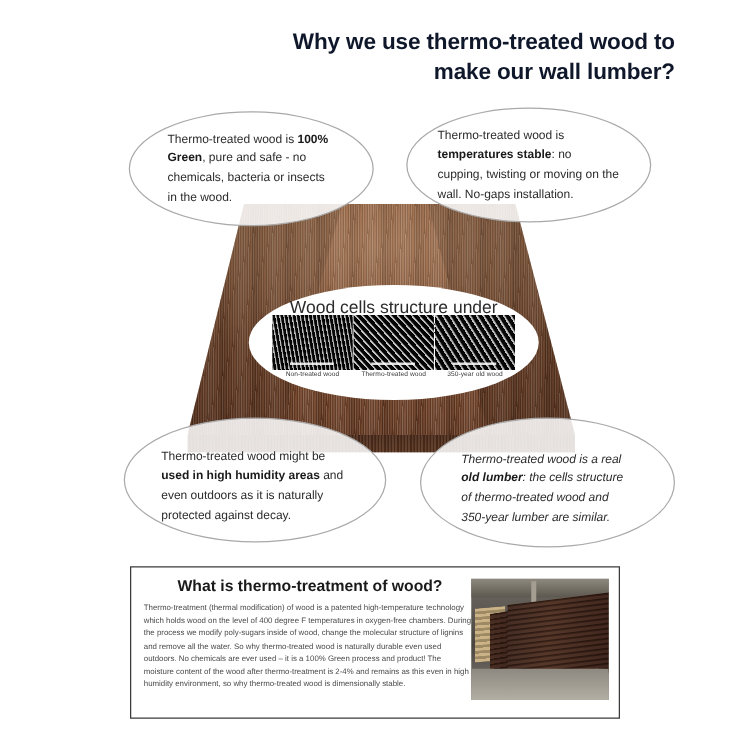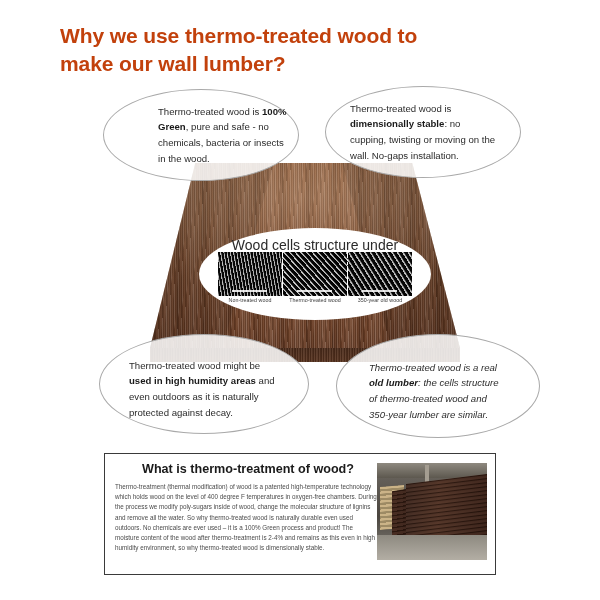--- a/index.html
+++ b/index.html
@@ -15,26 +15,26 @@
     font-family: "Liberation Sans", sans-serif;
     color: #262626;
   }
 
   
   #page-title {
     position: absolute;
     left: 60px;
     top: 22px;
     width: 480px;
-    text-align: left;
-    font-size: 21px;
+    text-align: right;
+    font-size: 18px;
     font-weight: bold;
     line-height: 1.32;
     letter-spacing: -0.1px;
-    color: #c2410c;
+    color: #0f172a;
   }
 
   
   #plank-wrap {
     position: absolute;
     left: 150px;
     top: 163px;
     width: 310px;
     height: 215px;
   }
@@ -116,21 +116,21 @@
   }
   .bubble .bubble-text {
     font-size: 9.6px;
     line-height: 1.62;
     color: #2b2b2b;
     text-align: left;
     padding: 0 6px;
   }
   .bubble .bubble-text b { font-weight: bold; color: #1a1a1a; }
 
-  #bubble-green   { left: 103px; top: 89px;  width: 196px; height: 92px; justify-content: flex-end; }
+  #bubble-green   { left: 103px; top: 89px;  width: 196px; height: 92px; }
   #bubble-green .bubble-text { width: 134px; }
 
   #bubble-stable  { left: 325px; top: 86px;  width: 196px; height: 92px; }
   #bubble-stable .bubble-text { width: 146px; }
 
   #bubble-humidity{ left: 99px;  top: 334px; width: 210px; height: 100px; }
   #bubble-humidity .bubble-text { width: 150px; margin-top: 10px; }
 
   #bubble-lumber  { left: 336px; top: 334px; width: 204px; height: 104px; }
   #bubble-lumber .bubble-text { width: 138px; margin-top: 10px; font-style: italic; }
@@ -351,21 +351,21 @@
 </div>
 
 <div class="bubble" id="bubble-green">
   <div class="bubble-text">
     <span>Thermo-treated wood is </span><b>100% Green</b><span>, pure and safe - no chemicals, bacteria or insects in the wood.</span>
   </div>
 </div>
 
 <div class="bubble" id="bubble-stable">
   <div class="bubble-text">
-    <span>Thermo-treated wood is </span><b>dimensionally stable</b><span>: no cupping, twisting or moving on the wall. No-gaps installation.</span>
+    <span>Thermo-treated wood is </span><b>temperatures stable</b><span>: no cupping, twisting or moving on the wall. No-gaps installation.</span>
   </div>
 </div>
 
 <div class="bubble" id="bubble-humidity">
   <div class="bubble-text">
     <span>Thermo-treated wood might be </span><b>used in high humidity areas</b><span> and even outdoors as it is naturally protected against decay.</span>
   </div>
 </div>
 
 <div class="bubble" id="bubble-lumber">

